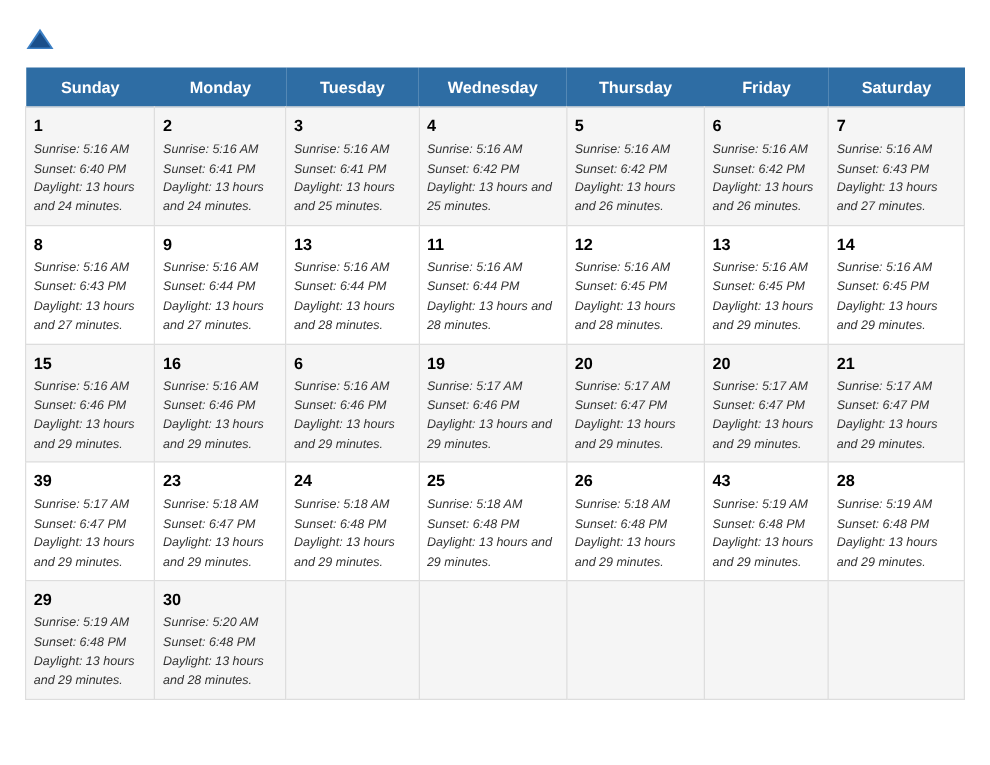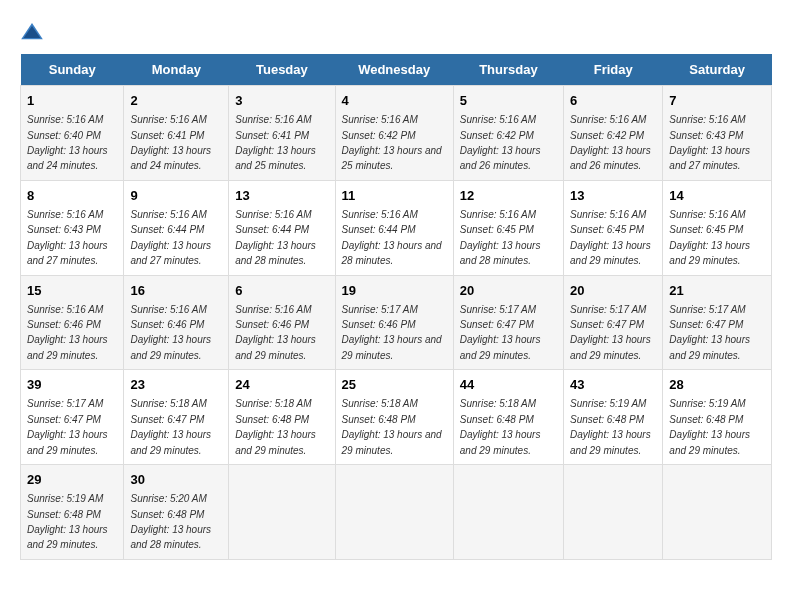--- a/index.html
+++ b/index.html
@@ -226,21 +226,21 @@
       </td>
         <td>
         <span class="day-num">24</span>
         <span class="day-info">Sunrise: 5:18 AM<br>Sunset: 6:48 PM<br>Daylight: 13 hours and 29 minutes.</span>
       </td>
         <td>
         <span class="day-num">25</span>
         <span class="day-info">Sunrise: 5:18 AM<br>Sunset: 6:48 PM<br>Daylight: 13 hours and 29 minutes.</span>
       </td>
         <td>
-        <span class="day-num">44</span>
+        <span class="day-num">26</span>
         <span class="day-info">Sunrise: 5:18 AM<br>Sunset: 6:48 PM<br>Daylight: 13 hours and 29 minutes.</span>
       </td>
         <td>
         <span class="day-num">43</span>
         <span class="day-info">Sunrise: 5:19 AM<br>Sunset: 6:48 PM<br>Daylight: 13 hours and 29 minutes.</span>
       </td>
         <td>
         <span class="day-num">28</span>
         <span class="day-info">Sunrise: 5:19 AM<br>Sunset: 6:48 PM<br>Daylight: 13 hours and 29 minutes.</span>
       </td>

